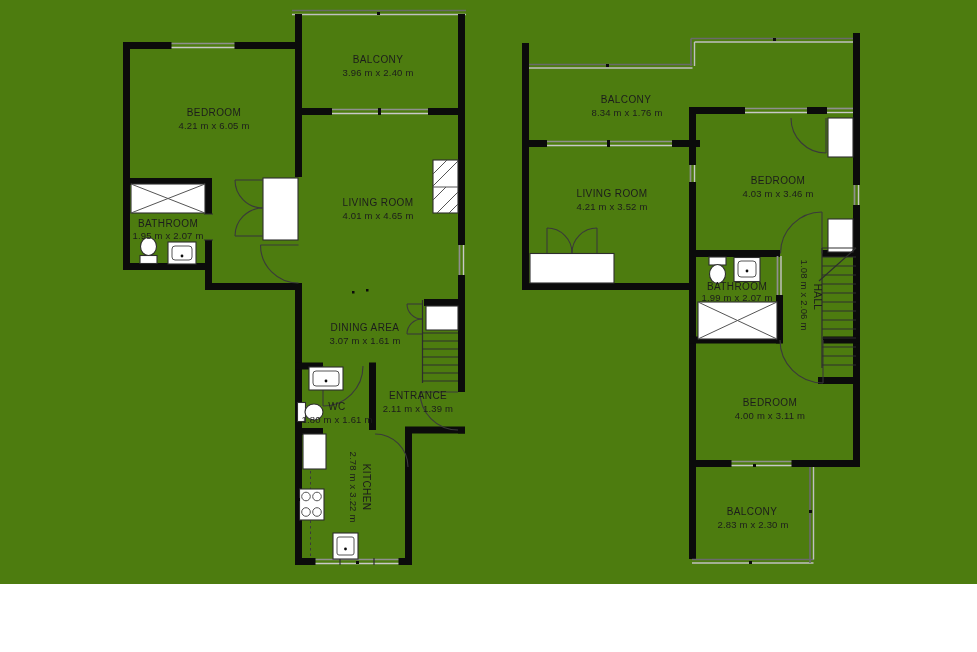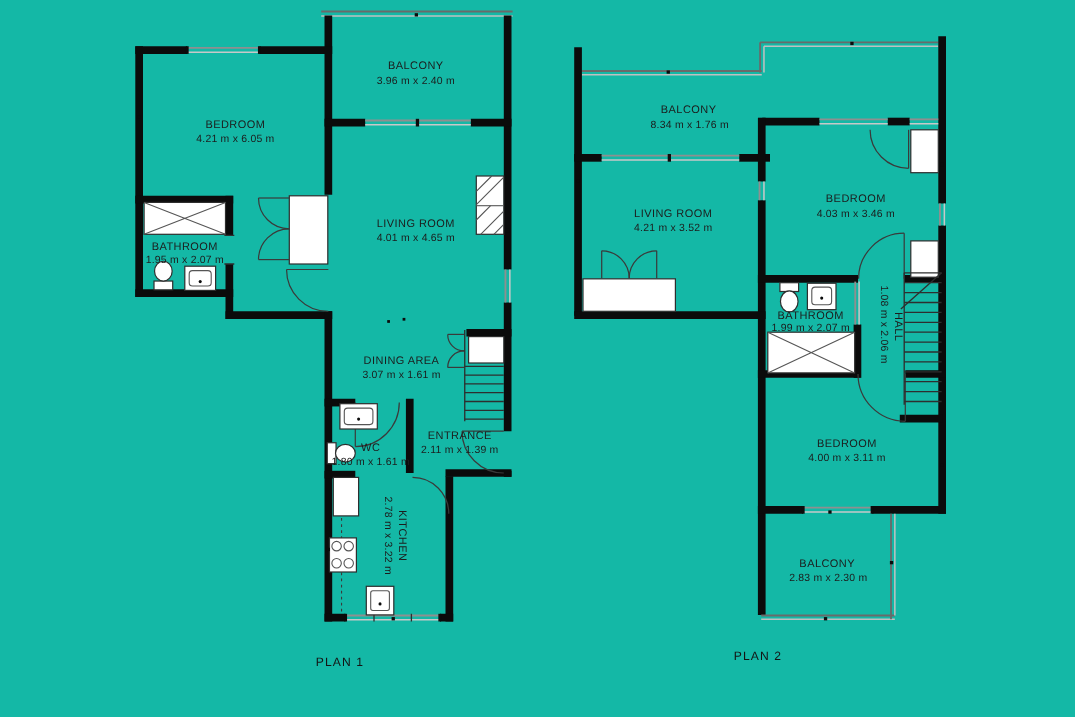--- a/index.html
+++ b/index.html
@@ -1,16 +1,16 @@
 <!DOCTYPE html>
 <html><head>
 <meta charset="utf-8">
 <style>
   html,body{margin:0;padding:0;background:#ffffff;}
-  .page{width:977px;height:652px;background:#14b8a6;position:relative;overflow:hidden;}
+  .page{width:977px;height:584px;background:#4d7c0f;position:relative;overflow:hidden;}
   svg{display:block;}
   
   .wall{stroke:#0b0b0b;stroke-width:7;fill:none;stroke-linecap:butt;}
   .thin{stroke:#2e2e2e;stroke-width:1.2;fill:none;}
   .fix{stroke:#2e2e2e;stroke-width:1.1;fill:#ffffff;}
   .fixl{stroke:#555555;stroke-width:1;fill:none;}
   .win-d{stroke:#8f8f8f;stroke-width:1.7;fill:none;}
   .win-l{stroke:#c8c8c8;stroke-width:1.4;fill:none;}
   .rail-d{stroke:#6a6a6a;stroke-width:1.7;fill:none;}
   .rail-l{stroke:#c0c0c0;stroke-width:1.4;fill:none;}

